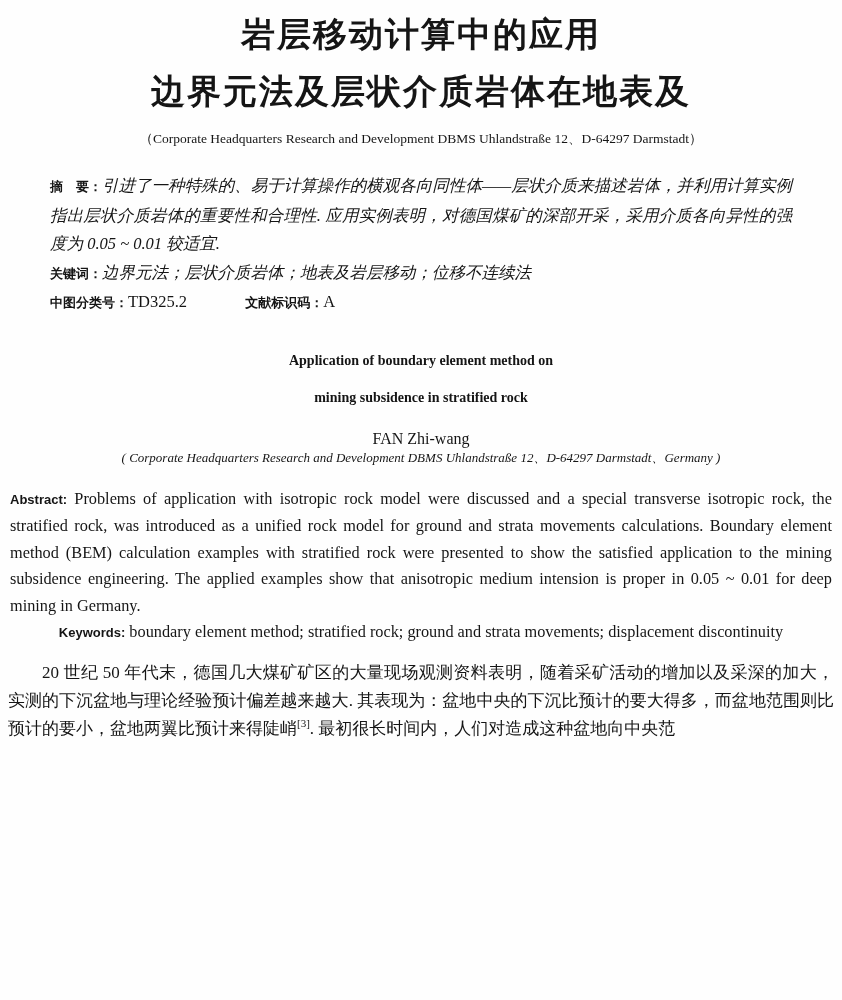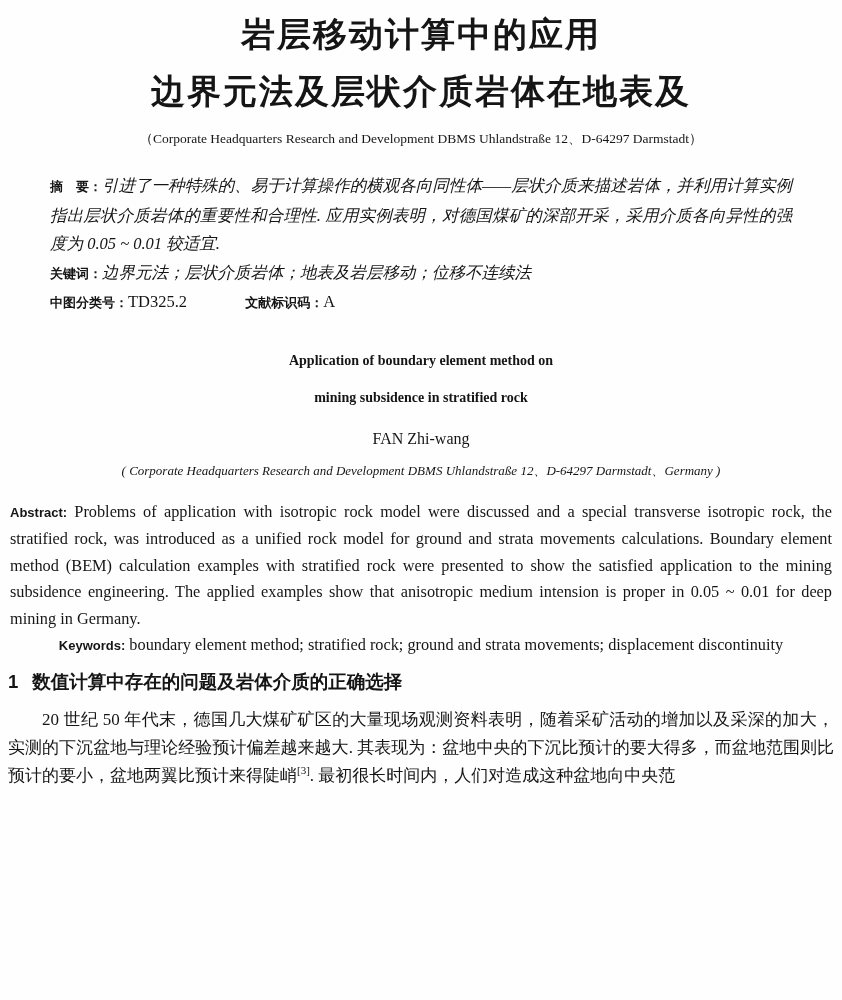--- a/index.html
+++ b/index.html
@@ -77,21 +77,20 @@
     line-height: 37px;
   }
   .en-title .line { display: block; }
   .author-en {
     margin-top: 13px;
     text-align: center;
     font-size: 16px;
     line-height: 20px;
   }
   .affil-en {
-    margin-top: 13px;
     text-align: center;
     font-style: italic;
     font-size: 13px;
     line-height: 17px;
   }
   
   .abstract-en {
     margin: 20px 2px 0 2px;
     font-size: 16.3px;
     line-height: 26.5px;
@@ -152,19 +151,16 @@
 
   <div class="author-en">FAN Zhi-wang</div>
 
   <div class="affil-en">( Corporate Headquarters Research and Development DBMS Uhlandstraße 12、D-64297 Darmstadt、Germany )</div>
 
   <p class="abstract-en"><span class="lbl">Abstract:</span><span>&nbsp;</span><span>Problems of application with isotropic rock model were discussed and a special transverse isotropic rock, the stratified rock, was introduced as a unified rock model for ground and strata movements calculations.  Boundary element method (BEM) calculation examples with stratified rock were presented to show the satisfied application to the mining subsidence engineering.  The applied examples show that anisotropic medium intension is proper in 0.05 ~ 0.01 for deep mining in Germany.</span></p>
 
   <p class="keywords-en"><span class="lbl">Keywords:</span><span>&nbsp;</span><span>boundary element method; stratified rock; ground and strata movements; displacement discontinuity</span></p>
 
 
-  <h3 class="section-heading">
-    <span class="sec-num">1</span><span class="sec-title">数值计算中存在的问题及岩体介质的正确选择</span>
-  </h3>
 
   <p class="body-para para2"><span>20 世纪 50 年代末，德国几大煤矿矿区的大量现场观测资料表明，随着采矿活动的增加以及采深的加大，实测的下沉盆地与理论经验预计偏差越来越大. 其表现为：盆地中央的下沉比预计的要大得多，而盆地范围则比预计的要小，盆地两翼比预计来得陡峭</span><sup class="cite">[3]</sup><span>. 最初很长时间内，人们对造成这种盆地向中央范</span></p>
 
 </div>
 
 </body></html>

